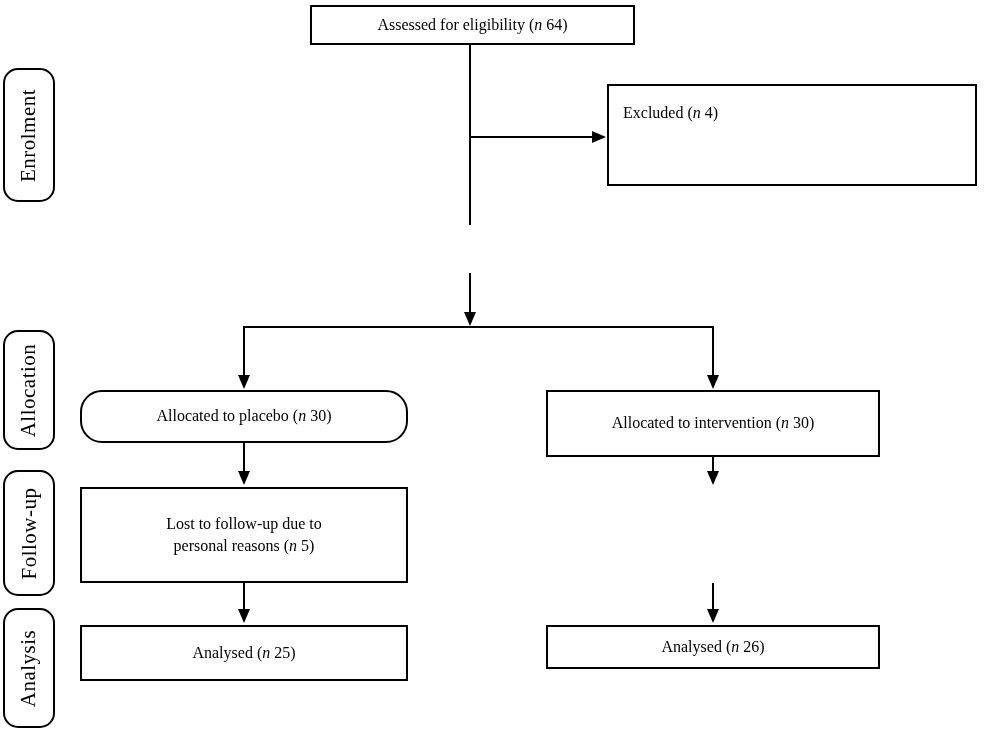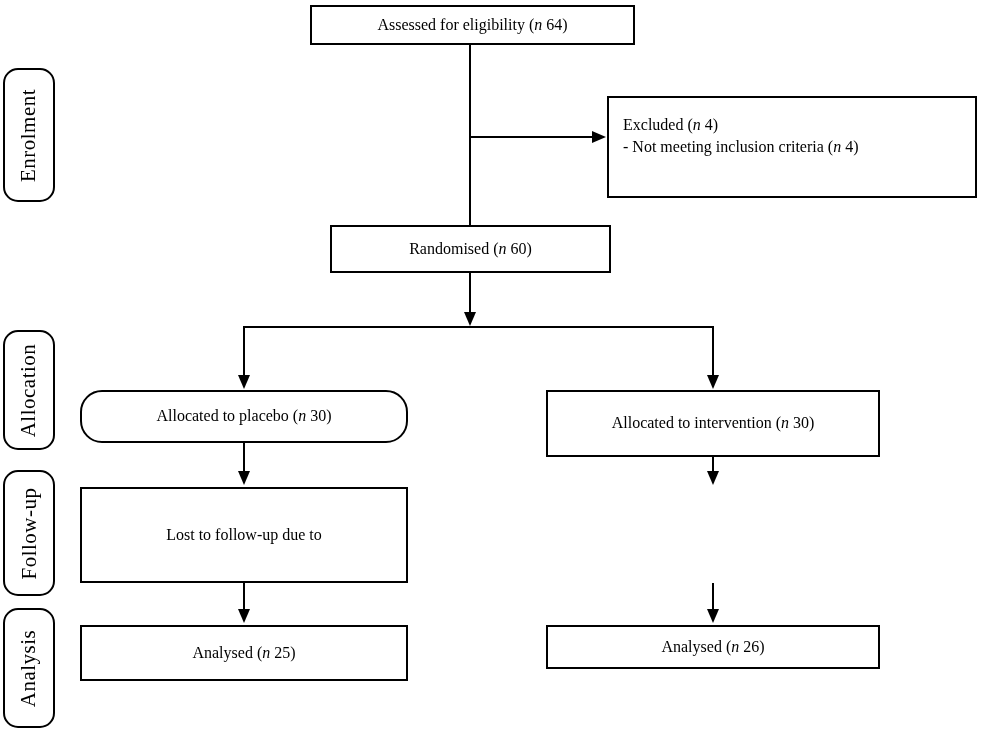--- a/index.html
+++ b/index.html
@@ -56,21 +56,21 @@
   #connector-layer {
     position: absolute;
     left: 0;
     top: 0;
     width: 985px;
     height: 731px;
     pointer-events: none;
   }
   
   #box-assessed              { left: 310px; top: 5px;   width: 325px; height: 40px;  }
-  #box-excluded              { left: 607px; top: 96px;  width: 370px; height: 102px; }
+  #box-excluded              { left: 607px; top: 84px;  width: 370px; height: 102px; }
   #box-randomised            { left: 330px; top: 225px; width: 281px; height: 48px;  }
   #box-allocated-placebo     { left: 80px;  top: 390px; width: 328px; height: 53px; border-radius: 22px;  }
   #box-allocated-intervention{ left: 546px; top: 390px; width: 334px; height: 67px;  }
   #box-lost-placebo          { left: 80px;  top: 487px; width: 328px; height: 96px;  }
   #box-lost-intervention     { left: 546px; top: 487px; width: 334px; height: 96px;  }
   #box-analysed-placebo      { left: 80px;  top: 625px; width: 328px; height: 56px;  }
   #box-analysed-intervention { left: 546px; top: 625px; width: 334px; height: 44px;  }
   
   #stage-enrolment  { left: 3px; top: 68px;  width: 52px; height: 134px; }
   #stage-allocation { left: 3px; top: 330px; width: 52px; height: 120px; }
@@ -121,37 +121,34 @@
   <div class="stage-box" id="stage-analysis">
     <span class="stage-label">Analysis</span>
   </div>
 
   <div class="node" id="box-assessed">
     <div class="line"><span>Assessed for eligibility (</span><span class="nvar">n</span><span> 64)</span></div>
   </div>
 
   <div class="node left-align" id="box-excluded">
     <div class="line"><span>Excluded (</span><span class="nvar">n</span><span> 4)</span></div>
-    <div class="line"><span>- Not meeting inclusion criteria (</span><span class="nvar">n</span><span> 4)</span></div>
   </div>
 
-  <div class="node" id="box-randomised">
-    <div class="line"><span>Randomised (</span><span class="nvar">n</span><span> 60)</span></div>
-  </div>
 
   <div class="node" id="box-allocated-placebo">
     <div class="line"><span>Allocated to placebo (</span><span class="nvar">n</span><span> 30)</span></div>
   </div>
 
   <div class="node" id="box-allocated-intervention">
     <div class="line"><span>Allocated to intervention (</span><span class="nvar">n</span><span> 30)</span></div>
   </div>
 
   <div class="node" id="box-lost-placebo">
     <div class="line"><span>Lost to follow-up due to</span><span class="nvar"></span><span></span></div>
+    <div class="line"><span>personal reasons (</span><span class="nvar">n</span><span> 5)</span></div>
   </div>
 
 
   <div class="node" id="box-analysed-placebo">
     <div class="line"><span>Analysed (</span><span class="nvar">n</span><span> 25)</span></div>
   </div>
 
   <div class="node" id="box-analysed-intervention">
     <div class="line"><span>Analysed (</span><span class="nvar">n</span><span> 26)</span></div>
   </div>

